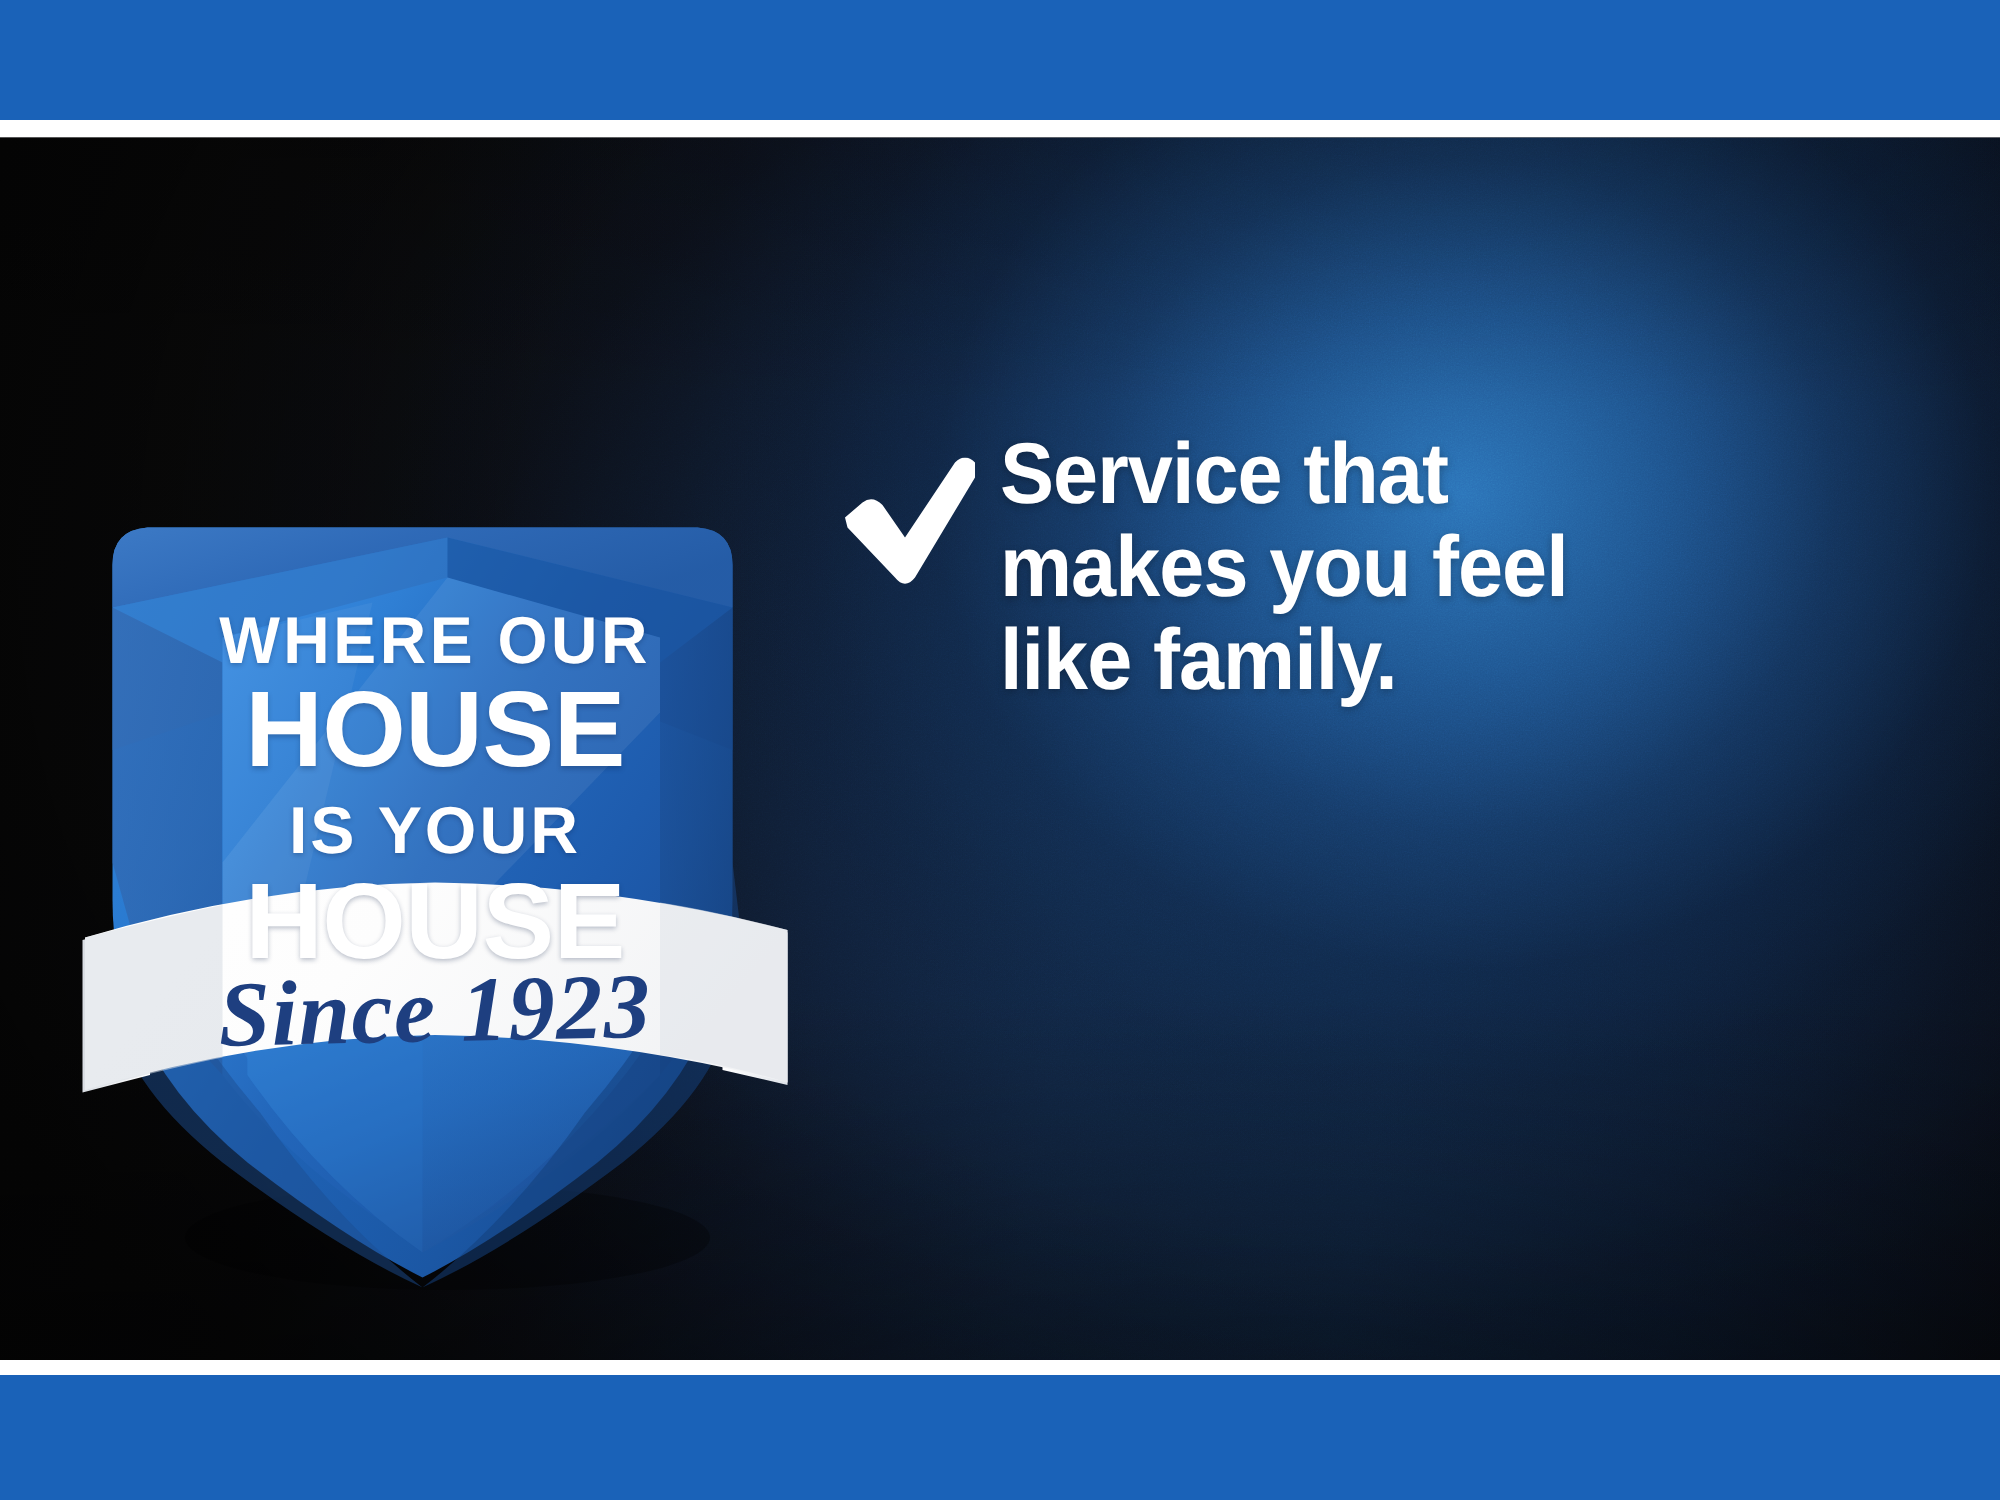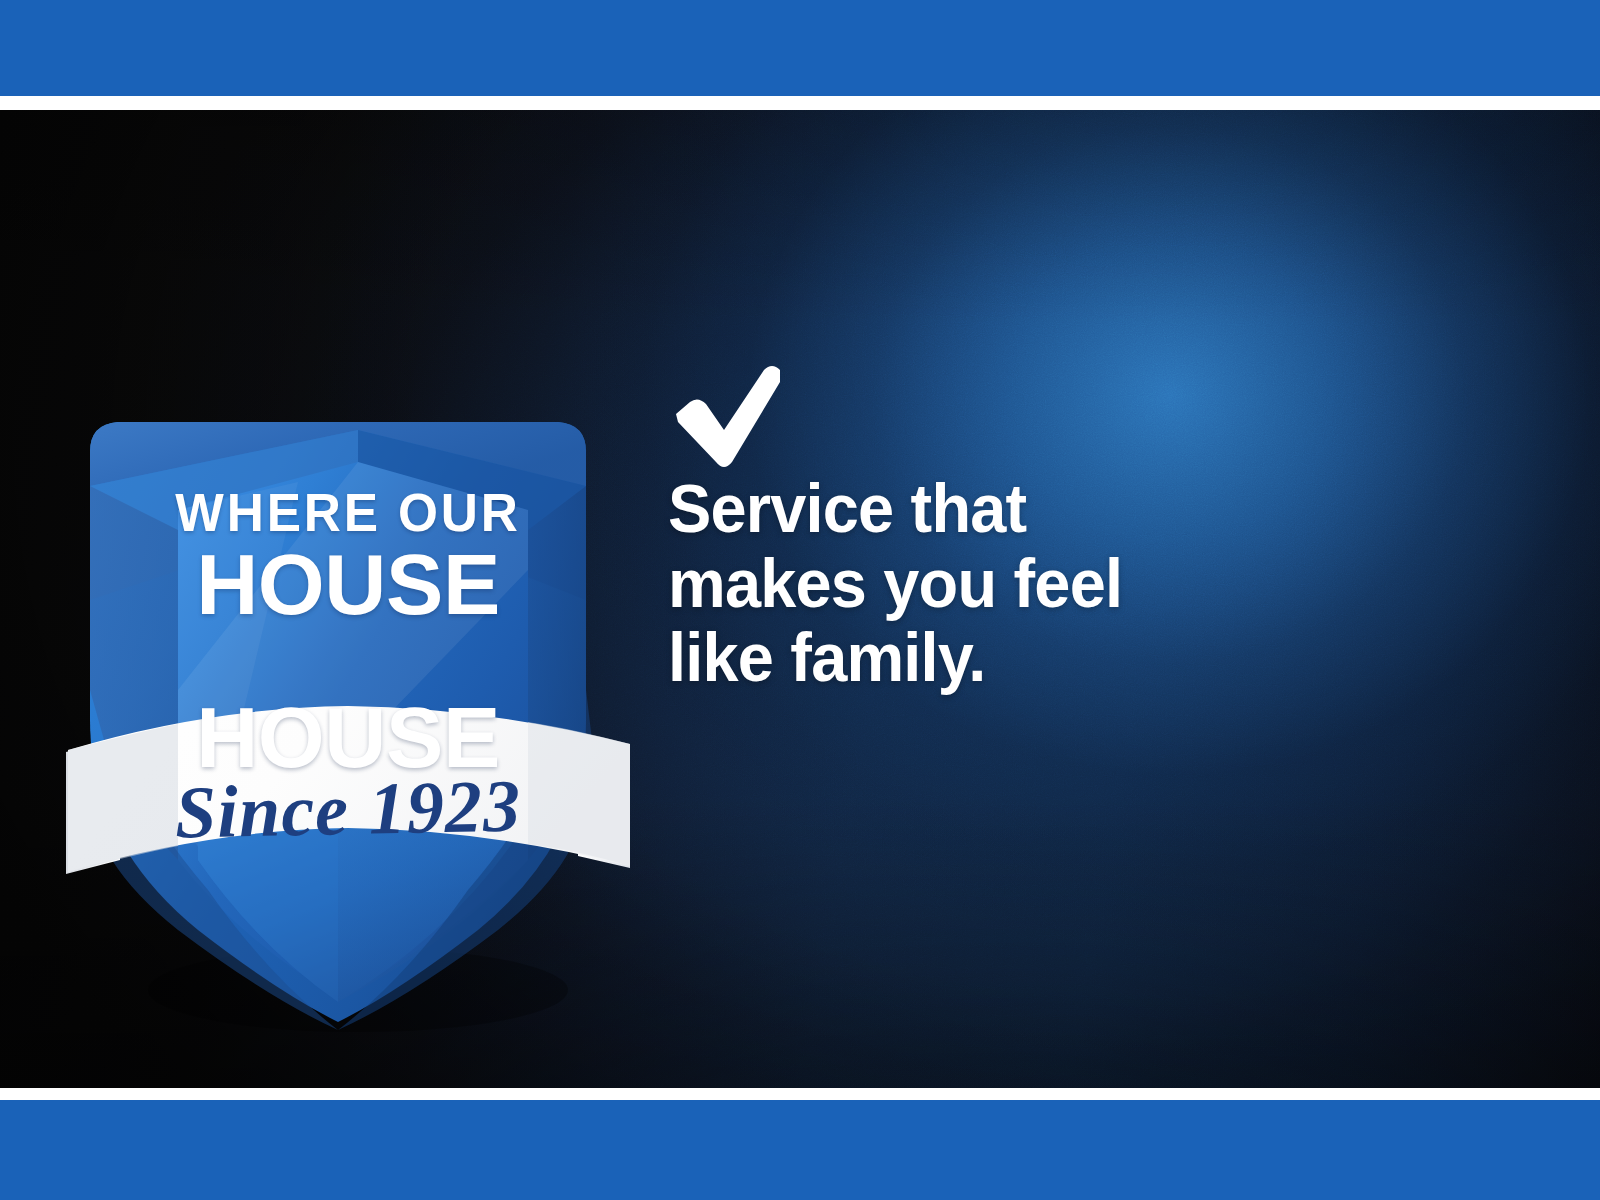--- a/index.html
+++ b/index.html
@@ -172,21 +172,21 @@
     line-height: 1.08;
     letter-spacing: -0.012em;
     transform: scaleX(0.94);
     transform-origin: left center;
     text-shadow: 0 2px 7px rgba(0,0,0,0.28);
   }
   .benefit-text .ln { display: block; white-space: nowrap; }
 
   
   .b1 { margin-top: 0px;  }
-  .b2 { margin-top: 36px; flex-direction: column; }
+  .b2 { margin-top: 36px; }
   .b3 { margin-top: 42px; }
   .b2 .check { padding-top: 24px; }
   .b3 .check { padding-top: 24px; }
 </style>
 </head>
 <body>
 
 <div class="stage">
 
   <div class="bar bar-top"></div>
@@ -306,20 +306,21 @@
                  Q 432 440 290 438
                  Q 150 440 10 482 Z" fill="url(#bannerGrad)"></path>
 
         <path d="M 10 360 Q 80 342 120 334 L 120 456 Q 80 464 10 482 Z" fill="#d6dae1" opacity="0.55"></path>
         <path d="M 572 354 Q 510 338 470 332 L 470 454 Q 510 458 572 476 Z" fill="#dde1e7" opacity="0.5"></path>
       </svg>
 
       <div class="shield-text">
         <div class="st-line st-where">WHERE OUR</div>
         <div class="st-line st-h1">HOUSE</div>
+        <div class="st-line st-is">IS YOUR</div>
         <div class="st-line st-h2">HOUSE</div>
       </div>
 
       <div class="banner-text">Since 1923</div>
     </div>
 
     <div class="benefits">
 
 
       <div class="benefit b2">

